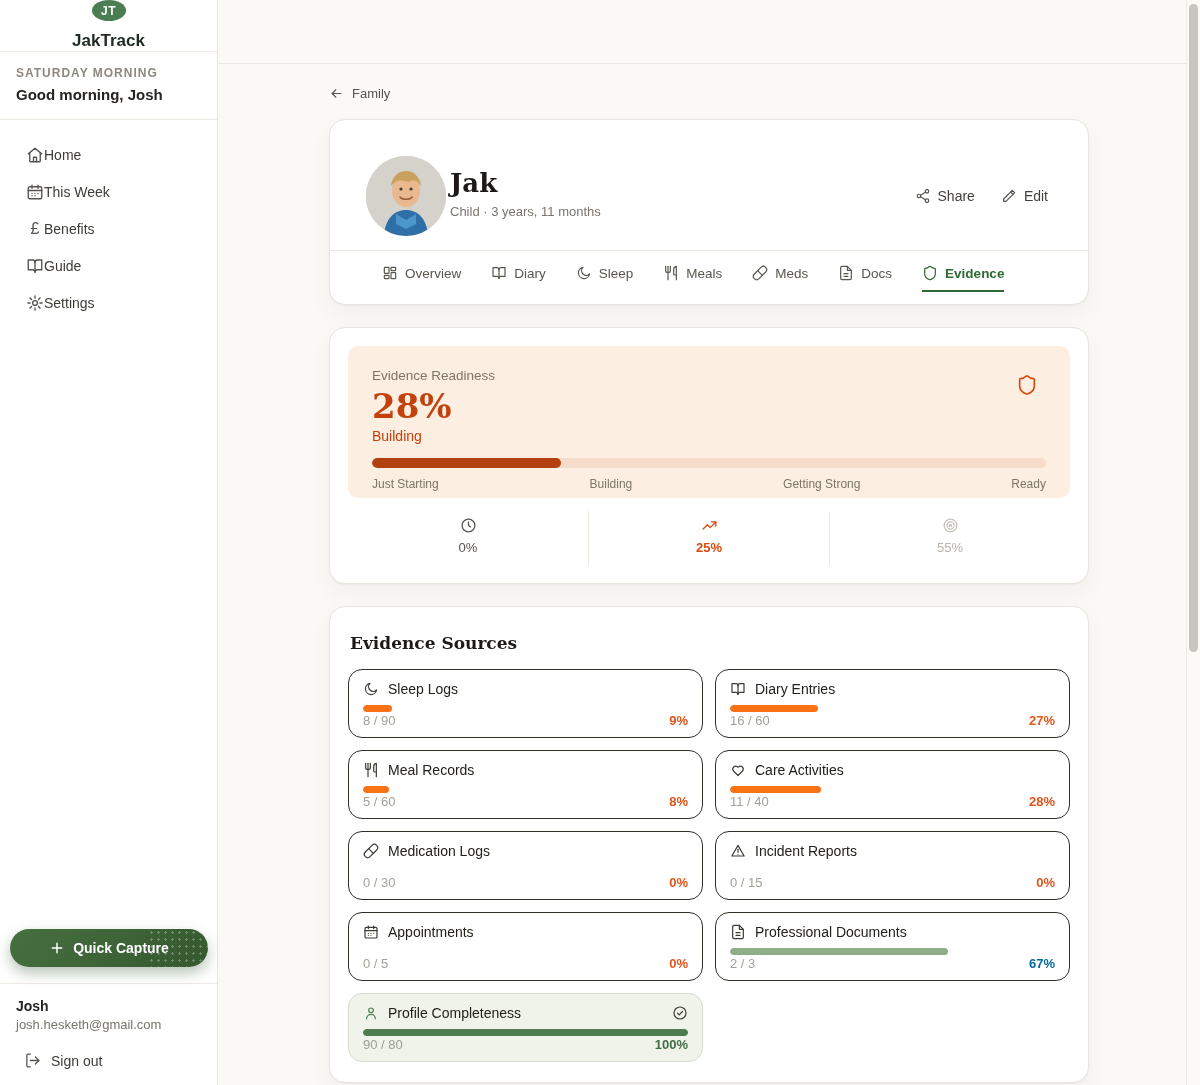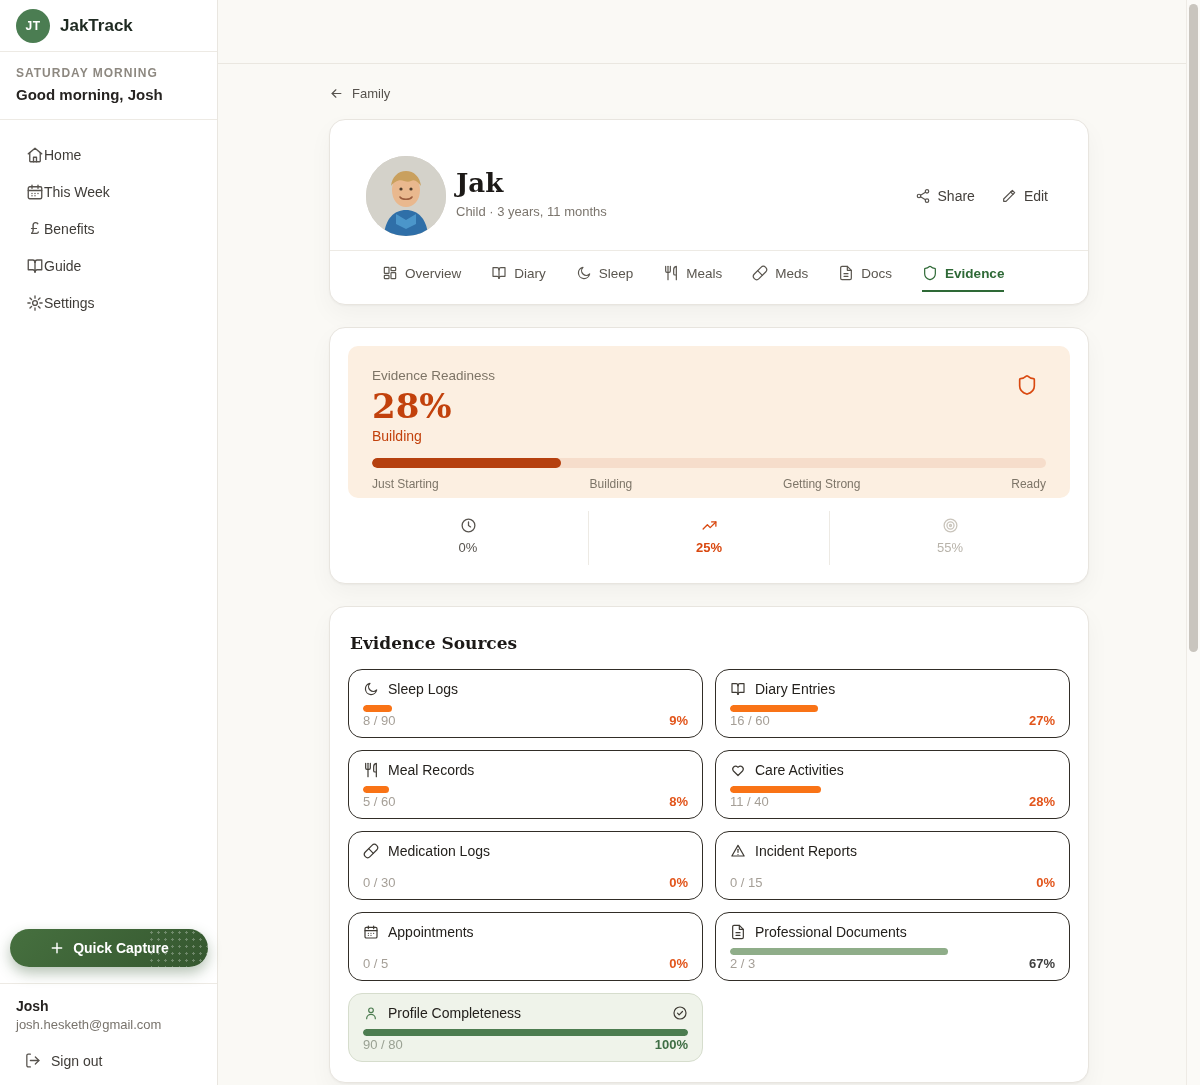--- a/index.html
+++ b/index.html
@@ -13,21 +13,21 @@
   .serif { font-family:"DejaVu Serif","Liberation Serif",serif; }
 
   
   .sidebar {
     position:absolute; left:0; top:0; width:218px; height:1085px;
     background:#ffffff; border-right:1px solid #e9e6e0;
     display:flex; flex-direction:column;
   }
   .logo-row {
     height:52px; display:flex; align-items:center; gap:10px;
-    padding:0 16px; border-bottom:1px solid #edeae4;
+    padding:0 16px; border-bottom:1px solid #edeae4;flex-direction:column;
   }
   .logo-badge {
     width:34px; height:34px; border-radius:50%; background:#4b7d52;
     color:#fff; font-size:12px; font-weight:bold;
     display:flex; align-items:center; justify-content:center; letter-spacing:.5px;
   }
   .logo-title { font-size:17px; font-weight:bold; color:#1f2a22; }
   .greeting-block { padding:14px 16px 16px; border-bottom:1px solid #edeae4; }
   .kicker { font-size:12px; letter-spacing:1px; color:#8d8880; font-weight:bold; text-transform:uppercase; }
   .greeting { font-size:15px; font-weight:bold; color:#262321; margin-top:6px; }
@@ -67,21 +67,21 @@
   }
   .card {
     background:#fff; border:1px solid #e8e5df; border-radius:16px;
     box-shadow:0 1px 2px rgba(30,25,15,.04), 0 10px 24px rgba(30,25,15,.04);
   }
 
   
   .profile-card { height:186px; position:relative; margin-bottom:22px; }
   .profile-head { display:flex; padding:36px 36px 0; }
   .avatar { width:80px; height:80px; border-radius:50%; overflow:hidden; flex:0 0 auto; background:#d8d4cc; }
-  .p-meta { margin-left:10px; padding-top:12px; }
+  .p-meta { margin-left:4px; padding-top:12px; }
   .p-name { font-size:26px; font-weight:bold; color:#1c1917; }
   .p-sub { font-size:13px; color:#7b756d; margin-top:6px; }
   .p-actions { position:absolute; right:40px; top:68px; display:flex; gap:26px; }
   .p-action { display:flex; align-items:center; gap:7px; font-size:14px; color:#44403c; cursor:pointer; }
   .p-action .icn { width:16px; height:16px; color:#57534e; }
   .tabs { position:absolute; left:0; right:0; top:130px; border-top:1px solid #edeae4;
           display:flex; gap:30px; padding:14px 0 0 52px; }
   .tab { display:flex; align-items:center; gap:7px; font-size:13.5px; color:#5a564f;
          padding-bottom:9px; border-bottom:2px solid transparent; cursor:pointer; }
   .tab .icn { width:16px; height:16px; }
@@ -121,21 +121,21 @@
   .src-head .icn { width:16px; height:16px; color:#3f3b35; }
   .src-bar { height:7px; border-radius:4px; margin-top:8px; overflow:hidden; }
   .src-fill { height:100%; border-radius:4px; }
   .src.orange .src-fill { background:#f97316; }
   .src.sage .src-fill { background:#8fad89; }
   .src.green .src-fill { background:#4c7c50; }
   .src-foot { display:flex; justify-content:space-between; margin-top:auto; font-size:13px; }
   .src-count { color:#a59f97; }
   .src-pct { font-weight:bold; }
   .src.orange .src-pct { color:#e2551b; }
-  .src.sage .src-pct { color:#404040; }
+  .src.sage .src-pct { color:#0369a1; }
   .src.green .src-pct { color:#3f6e45; }
   .src.complete { background:#eff3ea; border:1px solid #d6ddcd; }
   .src.complete .src-count { color:#9aa193; }
   .check-badge { margin-left:auto; width:17px; height:17px; color:#4c7c50; }
 
   
   .scrollbar { position:absolute; right:0; top:0; width:14px; height:1085px; background:#fbfaf7; border-left:1px solid #eeebe5; }
   .scroll-thumb { position:absolute; top:4px; left:2px; width:9px; height:648px; border-radius:5px; background:#c9c5be; cursor:pointer; }
 
   .icn svg { width:100%; height:100%; display:block; }

